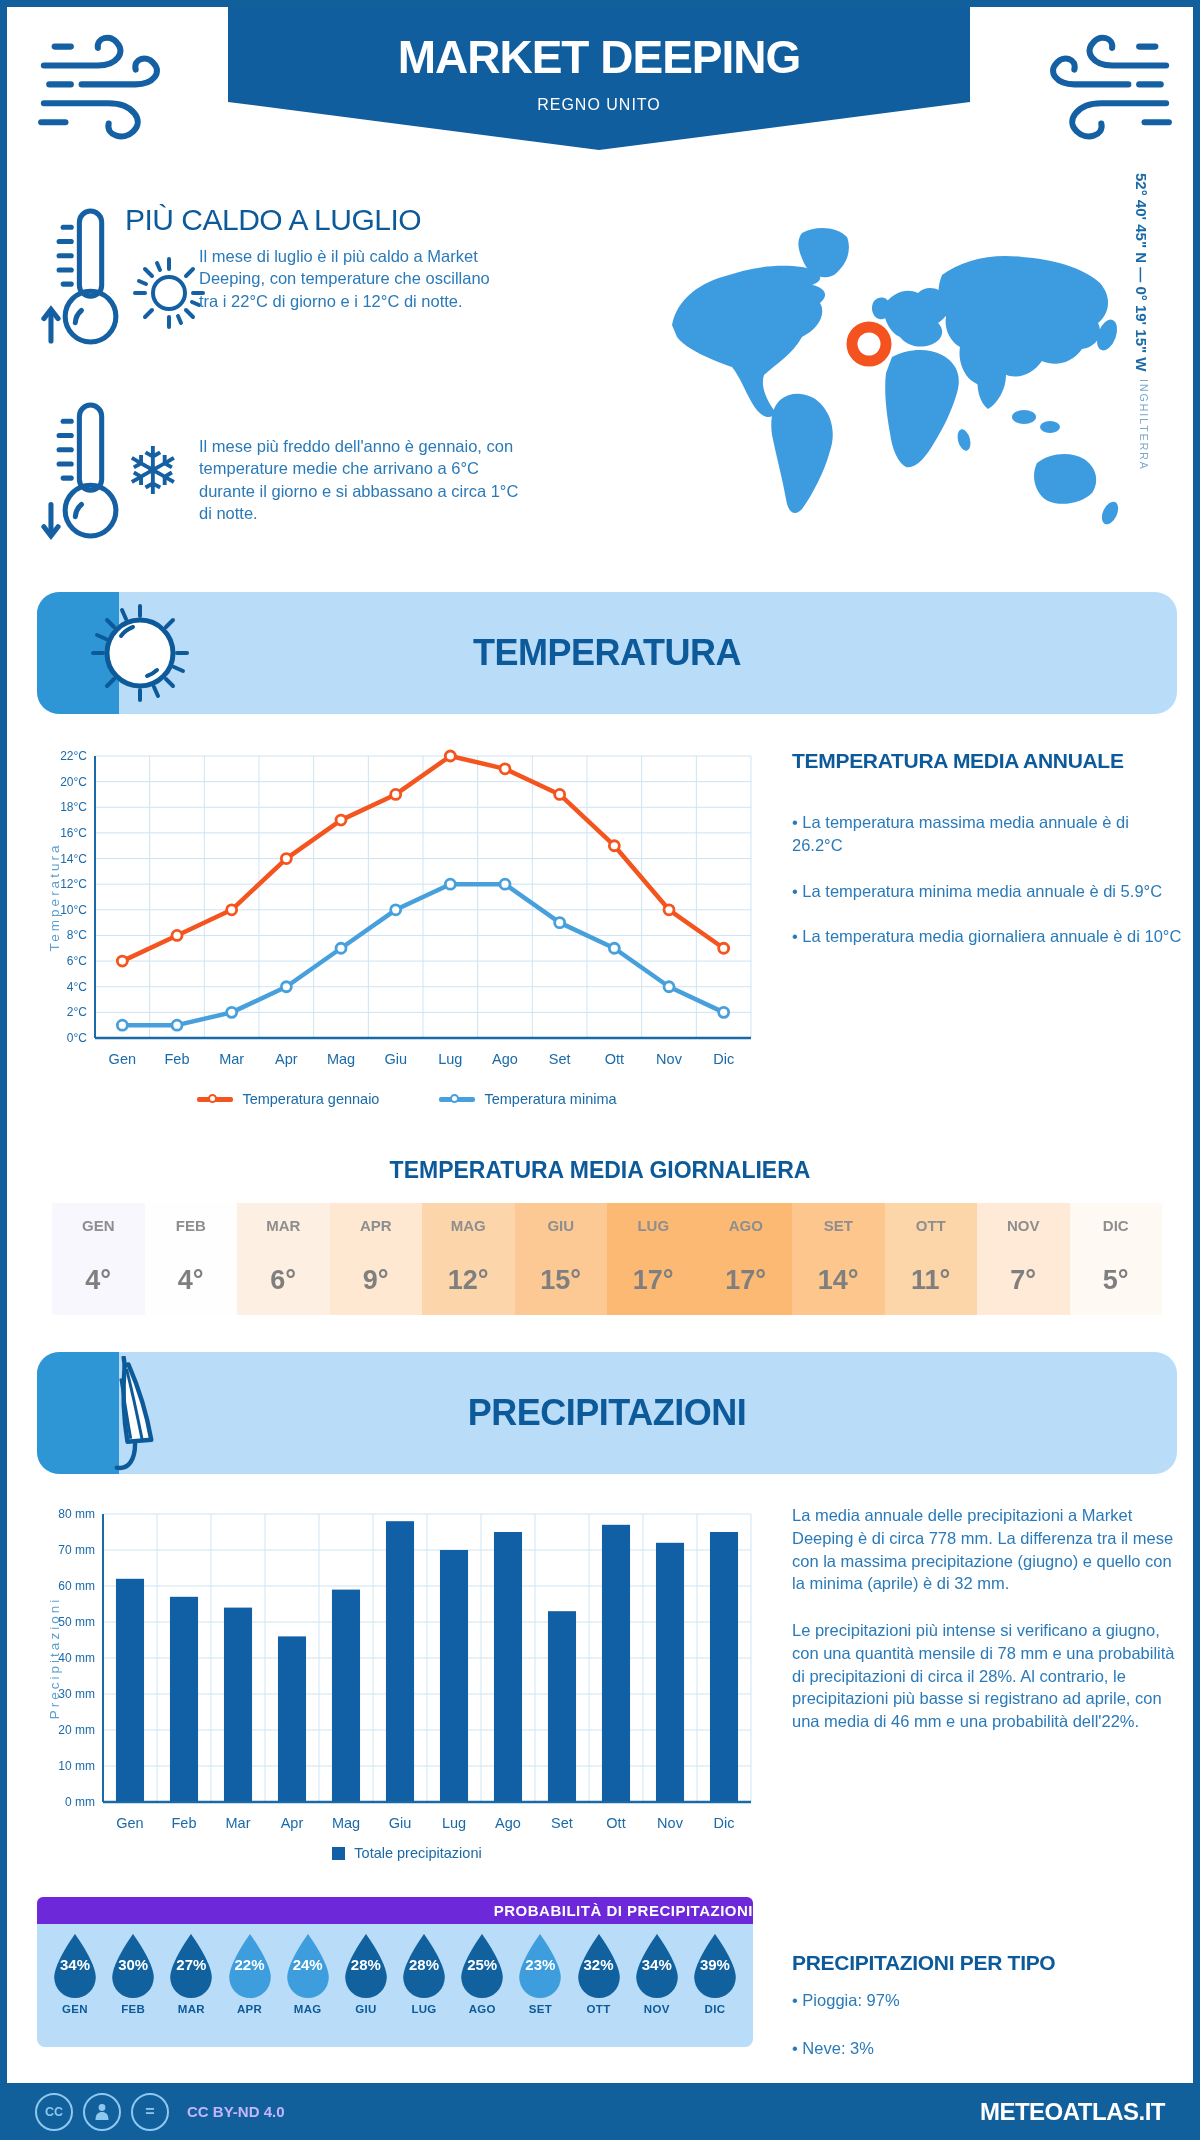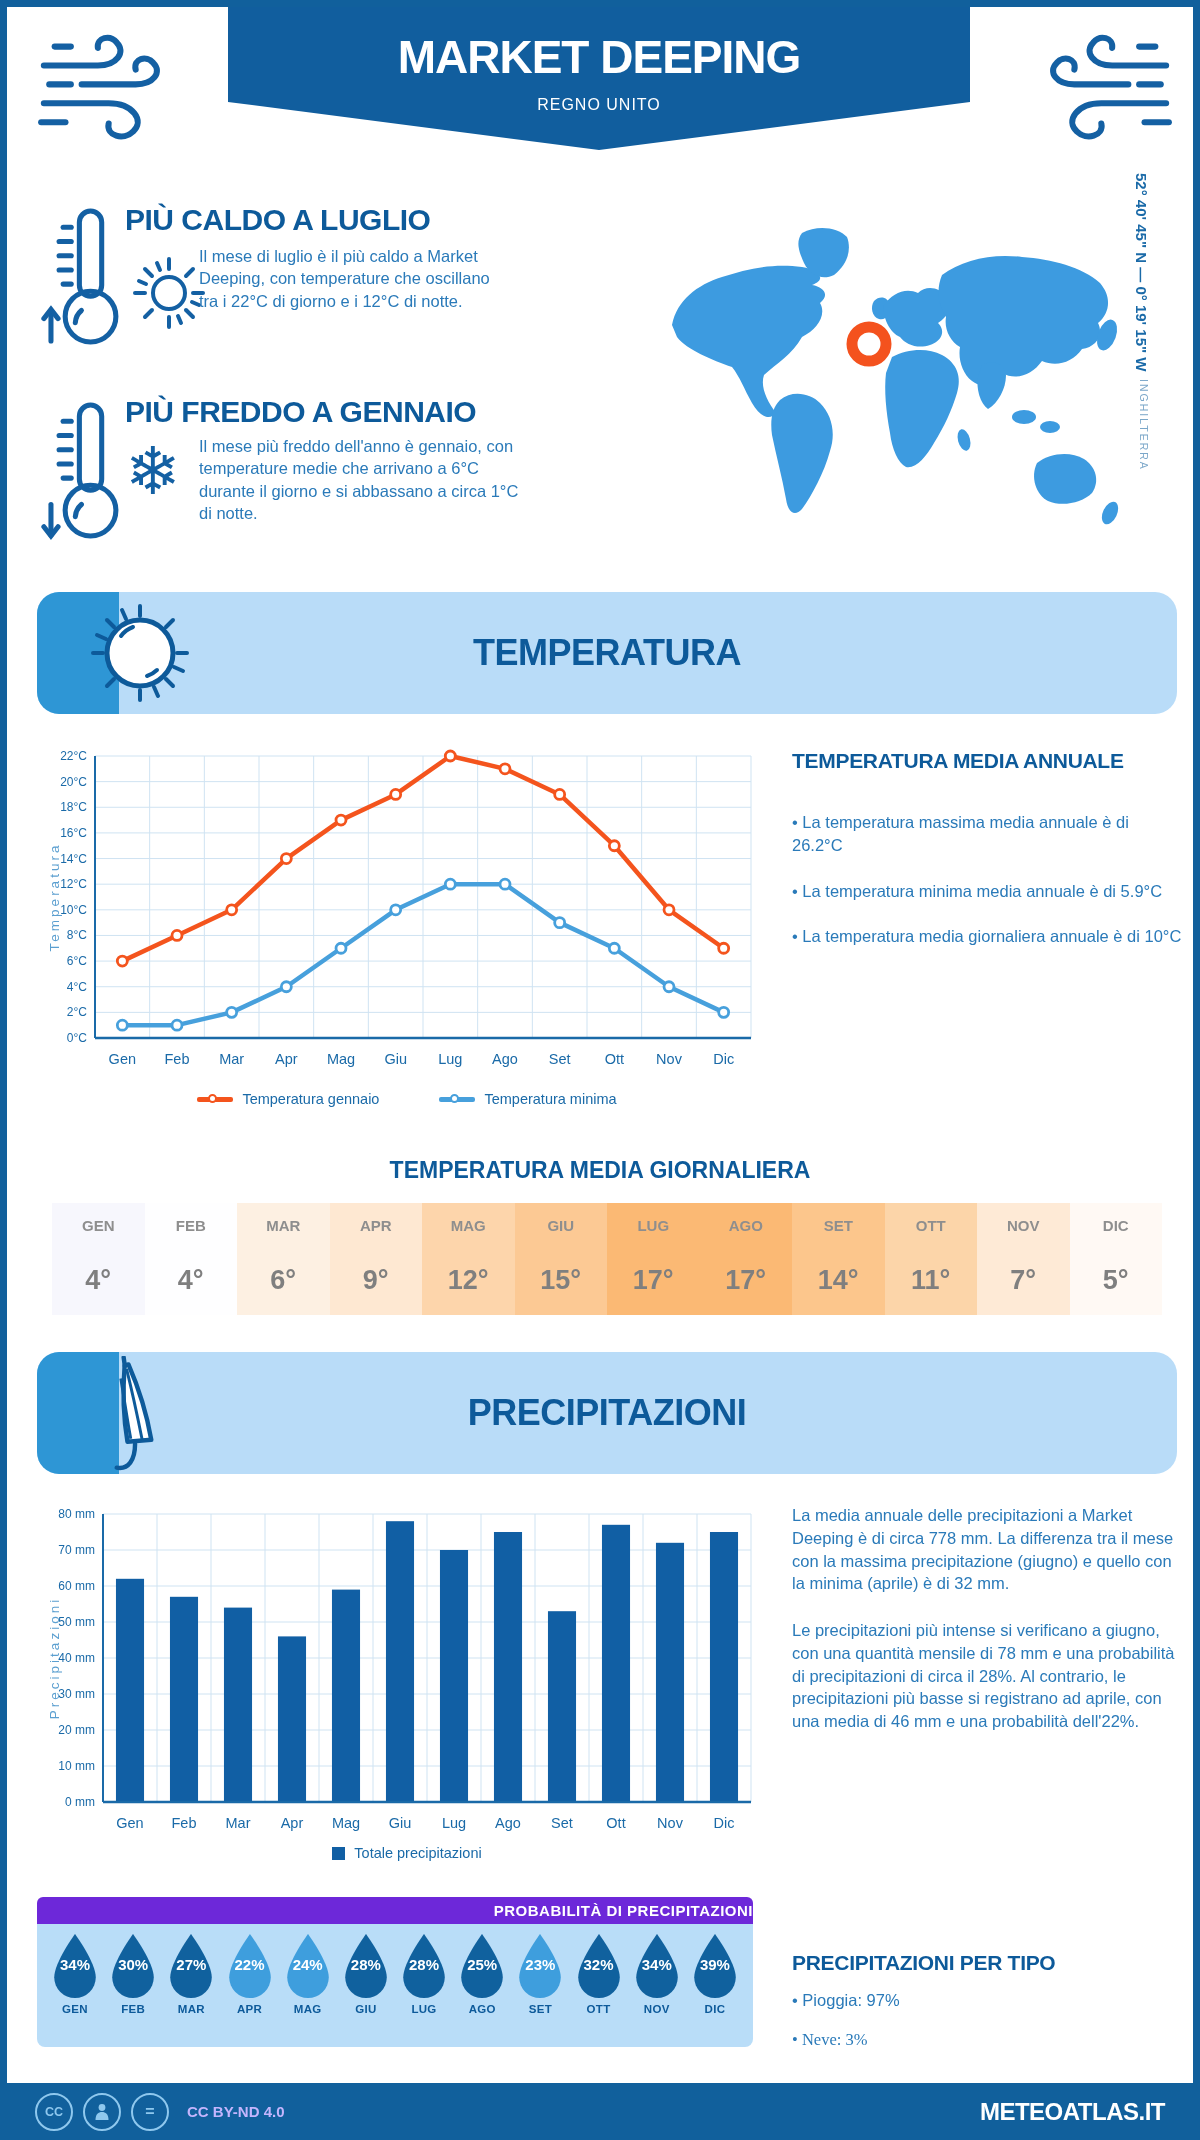--- a/index.html
+++ b/index.html
@@ -13,21 +13,21 @@
   
   .hdr-banner{
     left:221px;top:-7px;width:742px;height:150px;background:#115E9E;
     clip-path:polygon(0 0,100% 0,100% 68%,50% 100%,0 68%);
     text-align:center;color:#fff;
   }
   .hdr-title{margin-top:30px;font-size:46px;font-weight:bold;letter-spacing:-1px;}
   .hdr-sub{margin-top:12px;font-size:16px;letter-spacing:1px;}
 
   
-  .sec-heading{font-size:30px;font-weight:bold;color:#0D5A9A;letter-spacing:-0.5px;}
+  .sec-heading{font-size:30px;font-weight:normal;color:#0D5A9A;letter-spacing:-0.5px;}
   .sec-para{font-size:16.5px;line-height:1.36;color:#2A7AB9;}
   .snowflake{font-family:"DejaVu Sans",sans-serif;font-size:66px;color:#1460A3;line-height:1;}
 
   
   .vert-txt{writing-mode:vertical-rl;display:flex;gap:8px;}
   .vert-coords{font-size:15px;font-weight:bold;color:#1A6AA8;}
   .vert-region{font-size:10.5px;letter-spacing:2px;color:#7BA7C9;}
 
   
   .band{
@@ -155,21 +155,20 @@
       <path d="M32 116 a17 17 0 0 1 6 -12"></path>
       <path d="M20 22 h8"></path>
         <path d="M16 36 h12"></path>
         <path d="M16 50 h12"></path>
         <path d="M16 64 h12"></path>
         <path d="M20 78 h8"></path>
       <path d="M8 104 V134"></path>
         <path d="M1 126 l7 9 l7 -9"></path>
     </g>
   </svg>
-  <div class="abs sec-heading" style="left:118px;top:388px;">PIÙ FREDDO A GENNAIO</div>
   <div class="abs snowflake" style="left:118px;top:432px;">❄</div>
   <div class="abs sec-para" style="left:192px;top:428px;width:332px;">Il mese più freddo dell'anno è gennaio, con temperature medie che arrivano a 6°C durante il giorno e si abbassano a circa 1°C di notte.</div>
 
   <svg class="abs" style="left:645px;top:198px;" width="490" height="372" viewBox="0 0 490 372">
     <g fill="#3D9BE0">
       <path d="M20,120 C25,95 45,80 70,72 C95,64 120,58 150,62 C168,65 175,75 160,80 C172,82 178,90 168,98 C175,110 165,125 150,132 C140,150 125,158 112,170 C108,182 115,196 124,208 C118,216 108,212 100,198 C92,184 88,172 80,162 C60,155 35,145 25,132 Z"></path>
       <path d="M150,28 C165,20 185,22 195,32 C200,45 195,60 182,70 C170,76 158,70 152,58 C146,45 144,36 150,28 Z"></path>
       <path d="M128,195 C140,185 158,188 168,198 C180,210 184,228 178,246 C172,268 160,290 150,304 C143,312 136,308 134,294 C130,272 124,250 120,230 C118,215 120,203 128,195 Z"></path>
       <path d="M222,96 C228,90 236,92 238,100 C240,108 234,116 227,114 C220,112 218,102 222,96 Z"></path>
       <path d="M232,100 C240,88 254,82 266,88 C274,80 288,82 294,92 C300,102 296,112 286,118 C294,126 290,136 278,140 C266,144 254,140 248,132 C238,128 230,112 232,100 Z"></path>
@@ -531,21 +530,21 @@
               <path d="M26 2 C26 2 4 32 4 48 a22 22 0 0 0 44 0 C48 32 26 2 26 2 Z" fill="#10619E"></path>
             </svg><span class="pct">39%</span></div>
           <div class="drop-month">DIC</div>
         </div>
       </div>
   </div>
 
   <div class="abs" style="left:785px;top:1944px;width:392px;">
     <div class="panel-heading">PRECIPITAZIONI PER TIPO</div>
     <div class="panel-bullet" style="margin-top:14px;">• Pioggia: 97%</div>
-    <div class="panel-bullet" style="margin-top:16px;font-family:Liberation Serif, serif;">• Neve: 3%</div>
+    <div class="panel-bullet" style="margin-top:25px;">• Neve: 3%</div>
   </div>
 
   <div class="abs" id="footer">
     <span class="cc-circle" style="font-size:12.5px;">CC</span>
     <span class="cc-circle">
       <svg width="16" height="18" viewBox="0 0 16 18" fill="#8FC8EE">
         <circle cx="8" cy="4.5" r="3.4"></circle>
         <path d="M1.5 17 C1.5 11 4.5 9 8 9 s6.5 2 6.5 8 Z"></path>
       </svg>
     </span>

